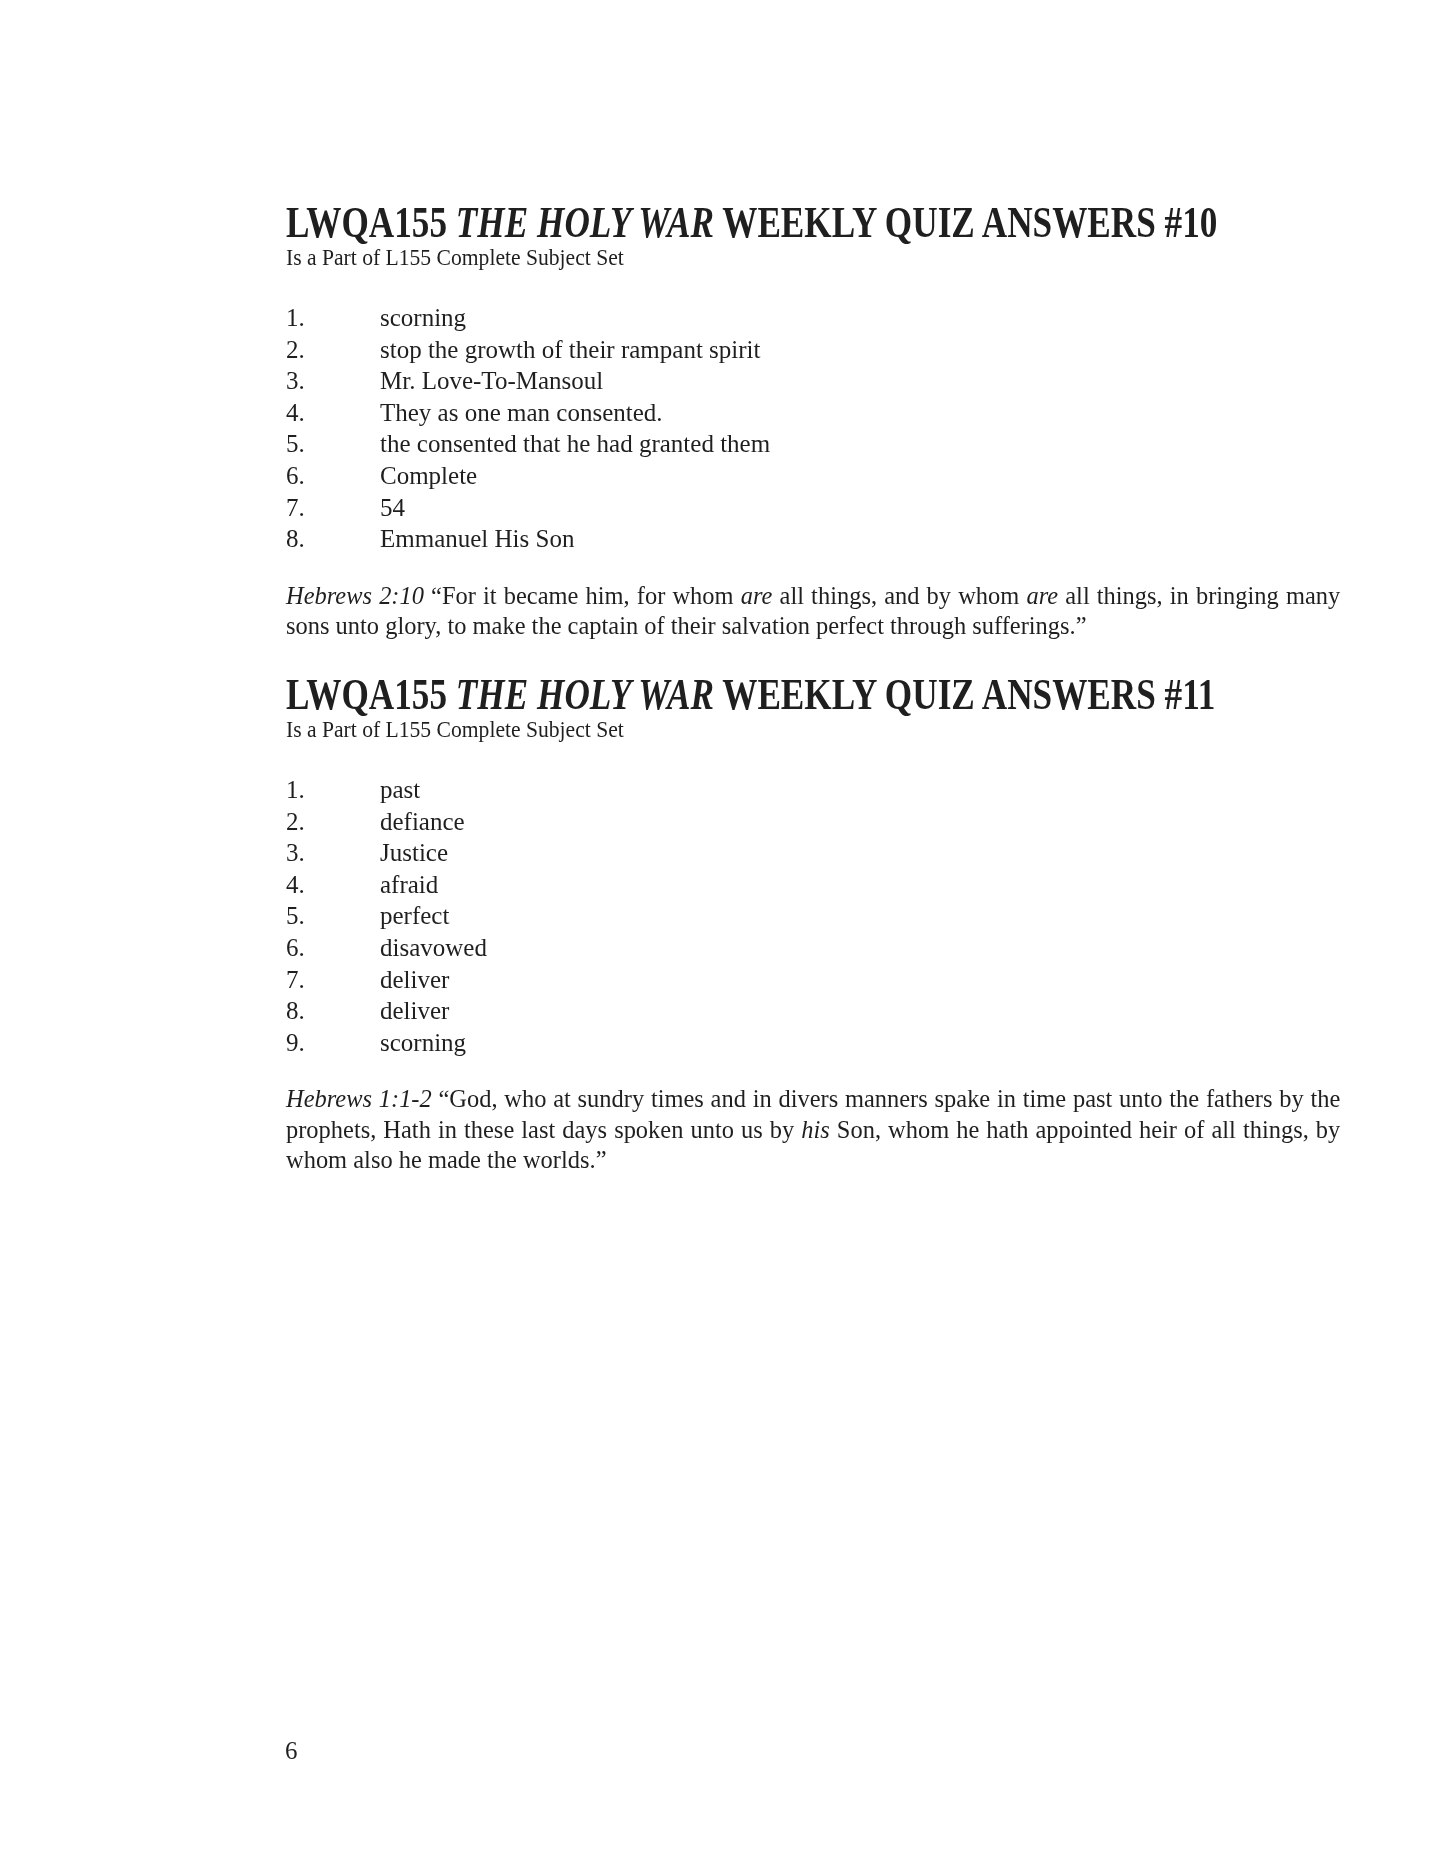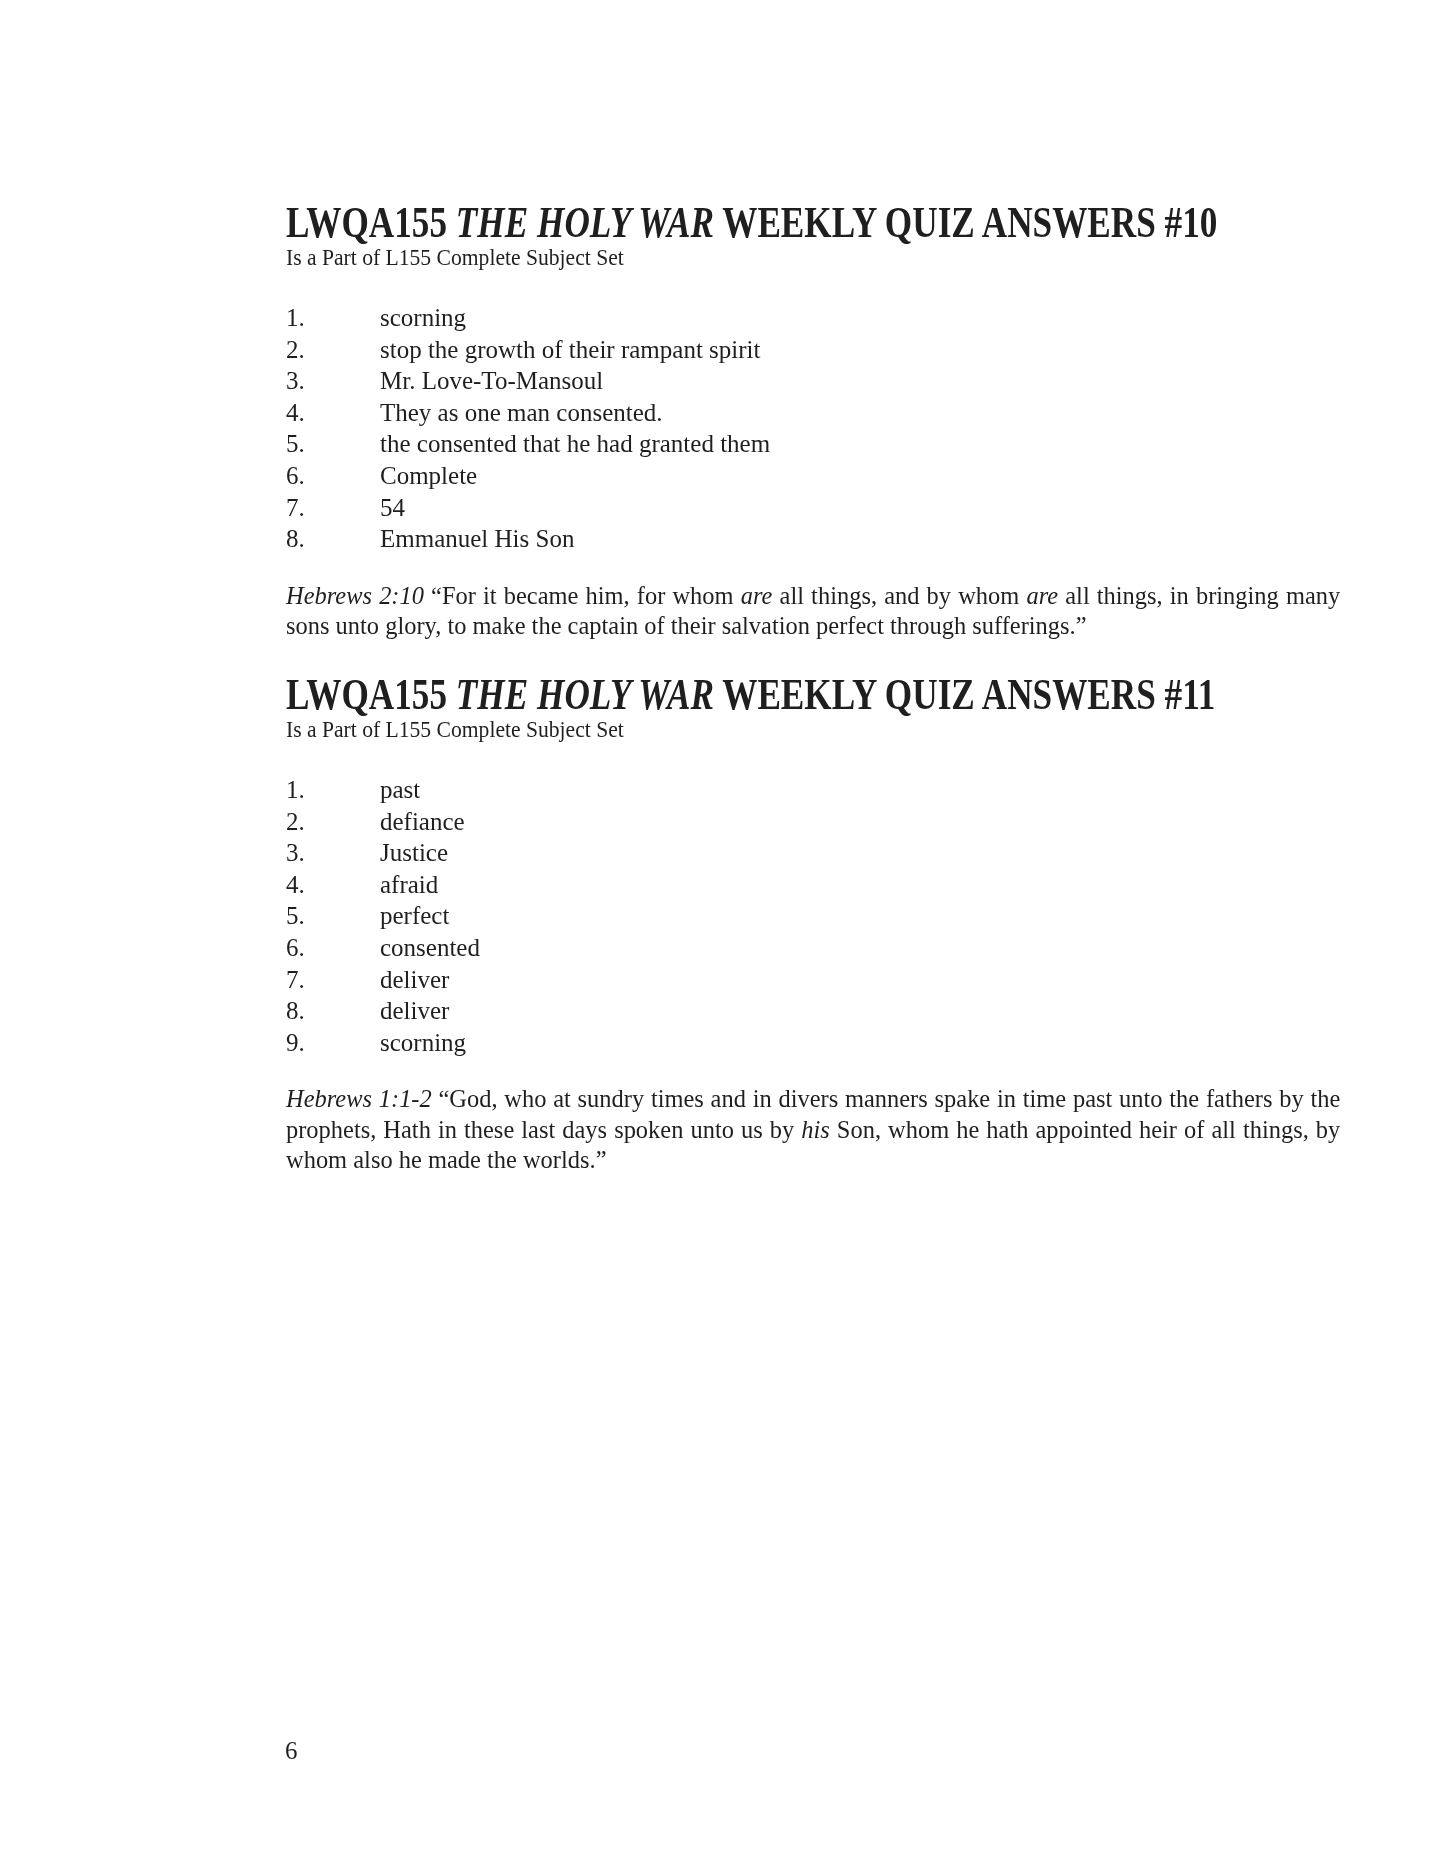--- a/index.html
+++ b/index.html
@@ -130,21 +130,21 @@
           <span class="ans">afraid</span>
         </div>
 
         <div class="row">
           <span class="num">5.</span>
           <span class="ans">perfect</span>
         </div>
 
         <div class="row">
           <span class="num">6.</span>
-          <span class="ans">consented</span>
+          <span class="ans">disavowed</span>
         </div>
 
         <div class="row">
           <span class="num">7.</span>
           <span class="ans">deliver</span>
         </div>
 
         <div class="row">
           <span class="num">8.</span>
           <span class="ans">deliver</span>

